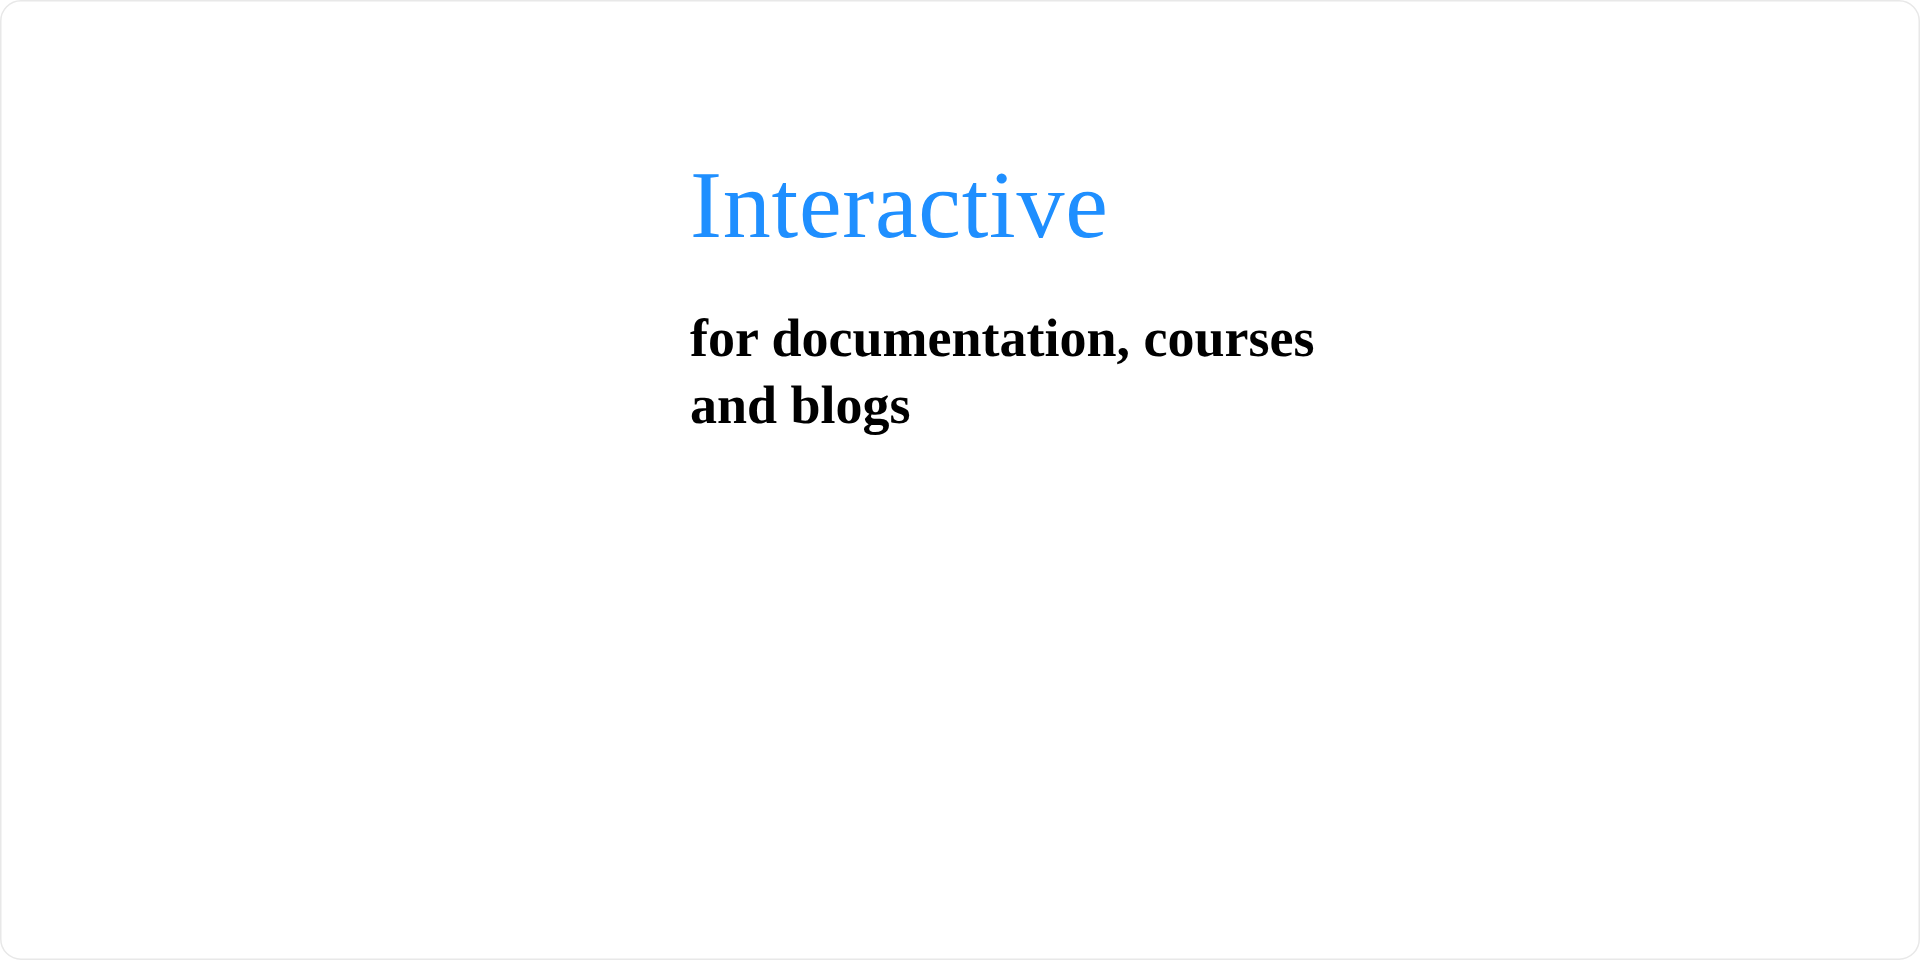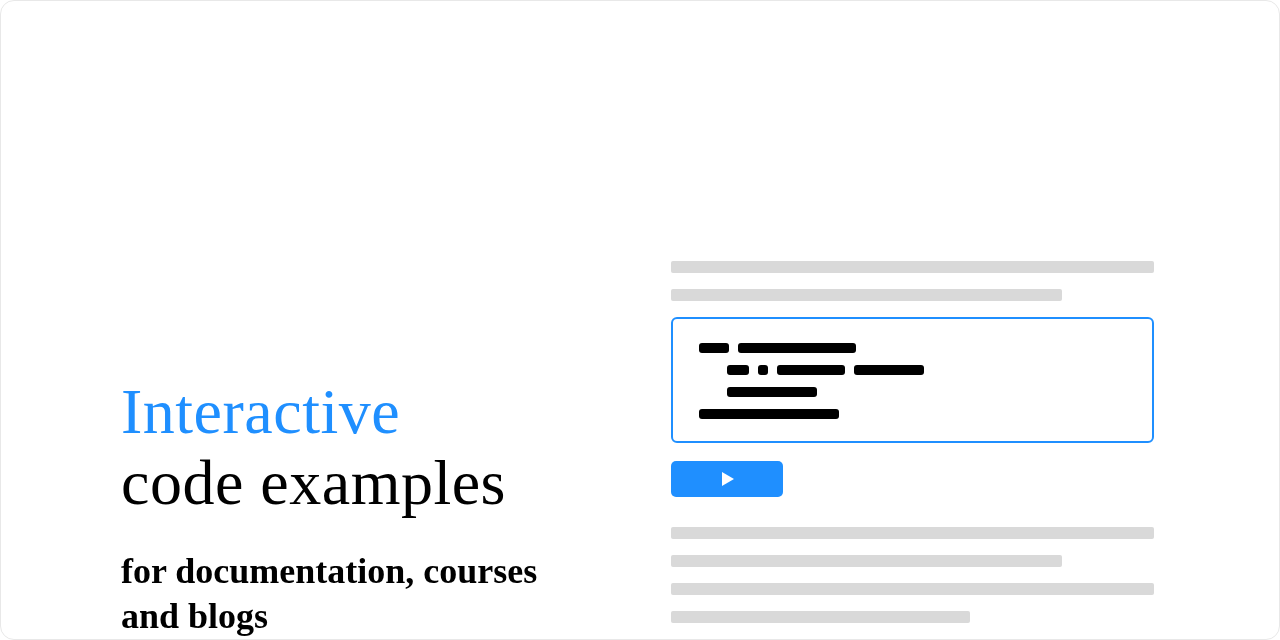--- a/index.html
+++ b/index.html
@@ -4,21 +4,22 @@
 <style>
   * { margin: 0; padding: 0; box-sizing: border-box; }
   html, body { width: 1280px; height: 640px; background: #fff; font-family: "Comic Sans MS", "Comic Sans", "Segoe Script", cursive; }
   .page {
     width: 1280px;
     height: 640px;
     background: #fff;
     border: 1px solid #e8e8e8;
     border-radius: 14px;
     display: flex;
-    align-items: flex-end;
+    align-items: center;
+    flex-direction: column;
   }
   .left {
     padding: 100px 20px 0 120px;
     width: 600px;
     flex: 0 0 600px;
   }
   .headline {
     font-size: 64px;
     line-height: 1.12;
     color: #000;
@@ -89,21 +90,20 @@
   .runbtn svg { display: block; }
 </style>
 </head>
 <body>
 
 <div class="page">
 
   <div class="left">
     <h1 class="headline">
       <span class="accent">Interactive</span><br>
-      <span>code examples</span>
     </h1>
     <p class="subhead">for documentation, courses and blogs</p>
   </div>
 
   <div class="right">
     <div class="mock">
 
       <div class="bar w1"></div>
       <div class="bar w2"></div>
 

